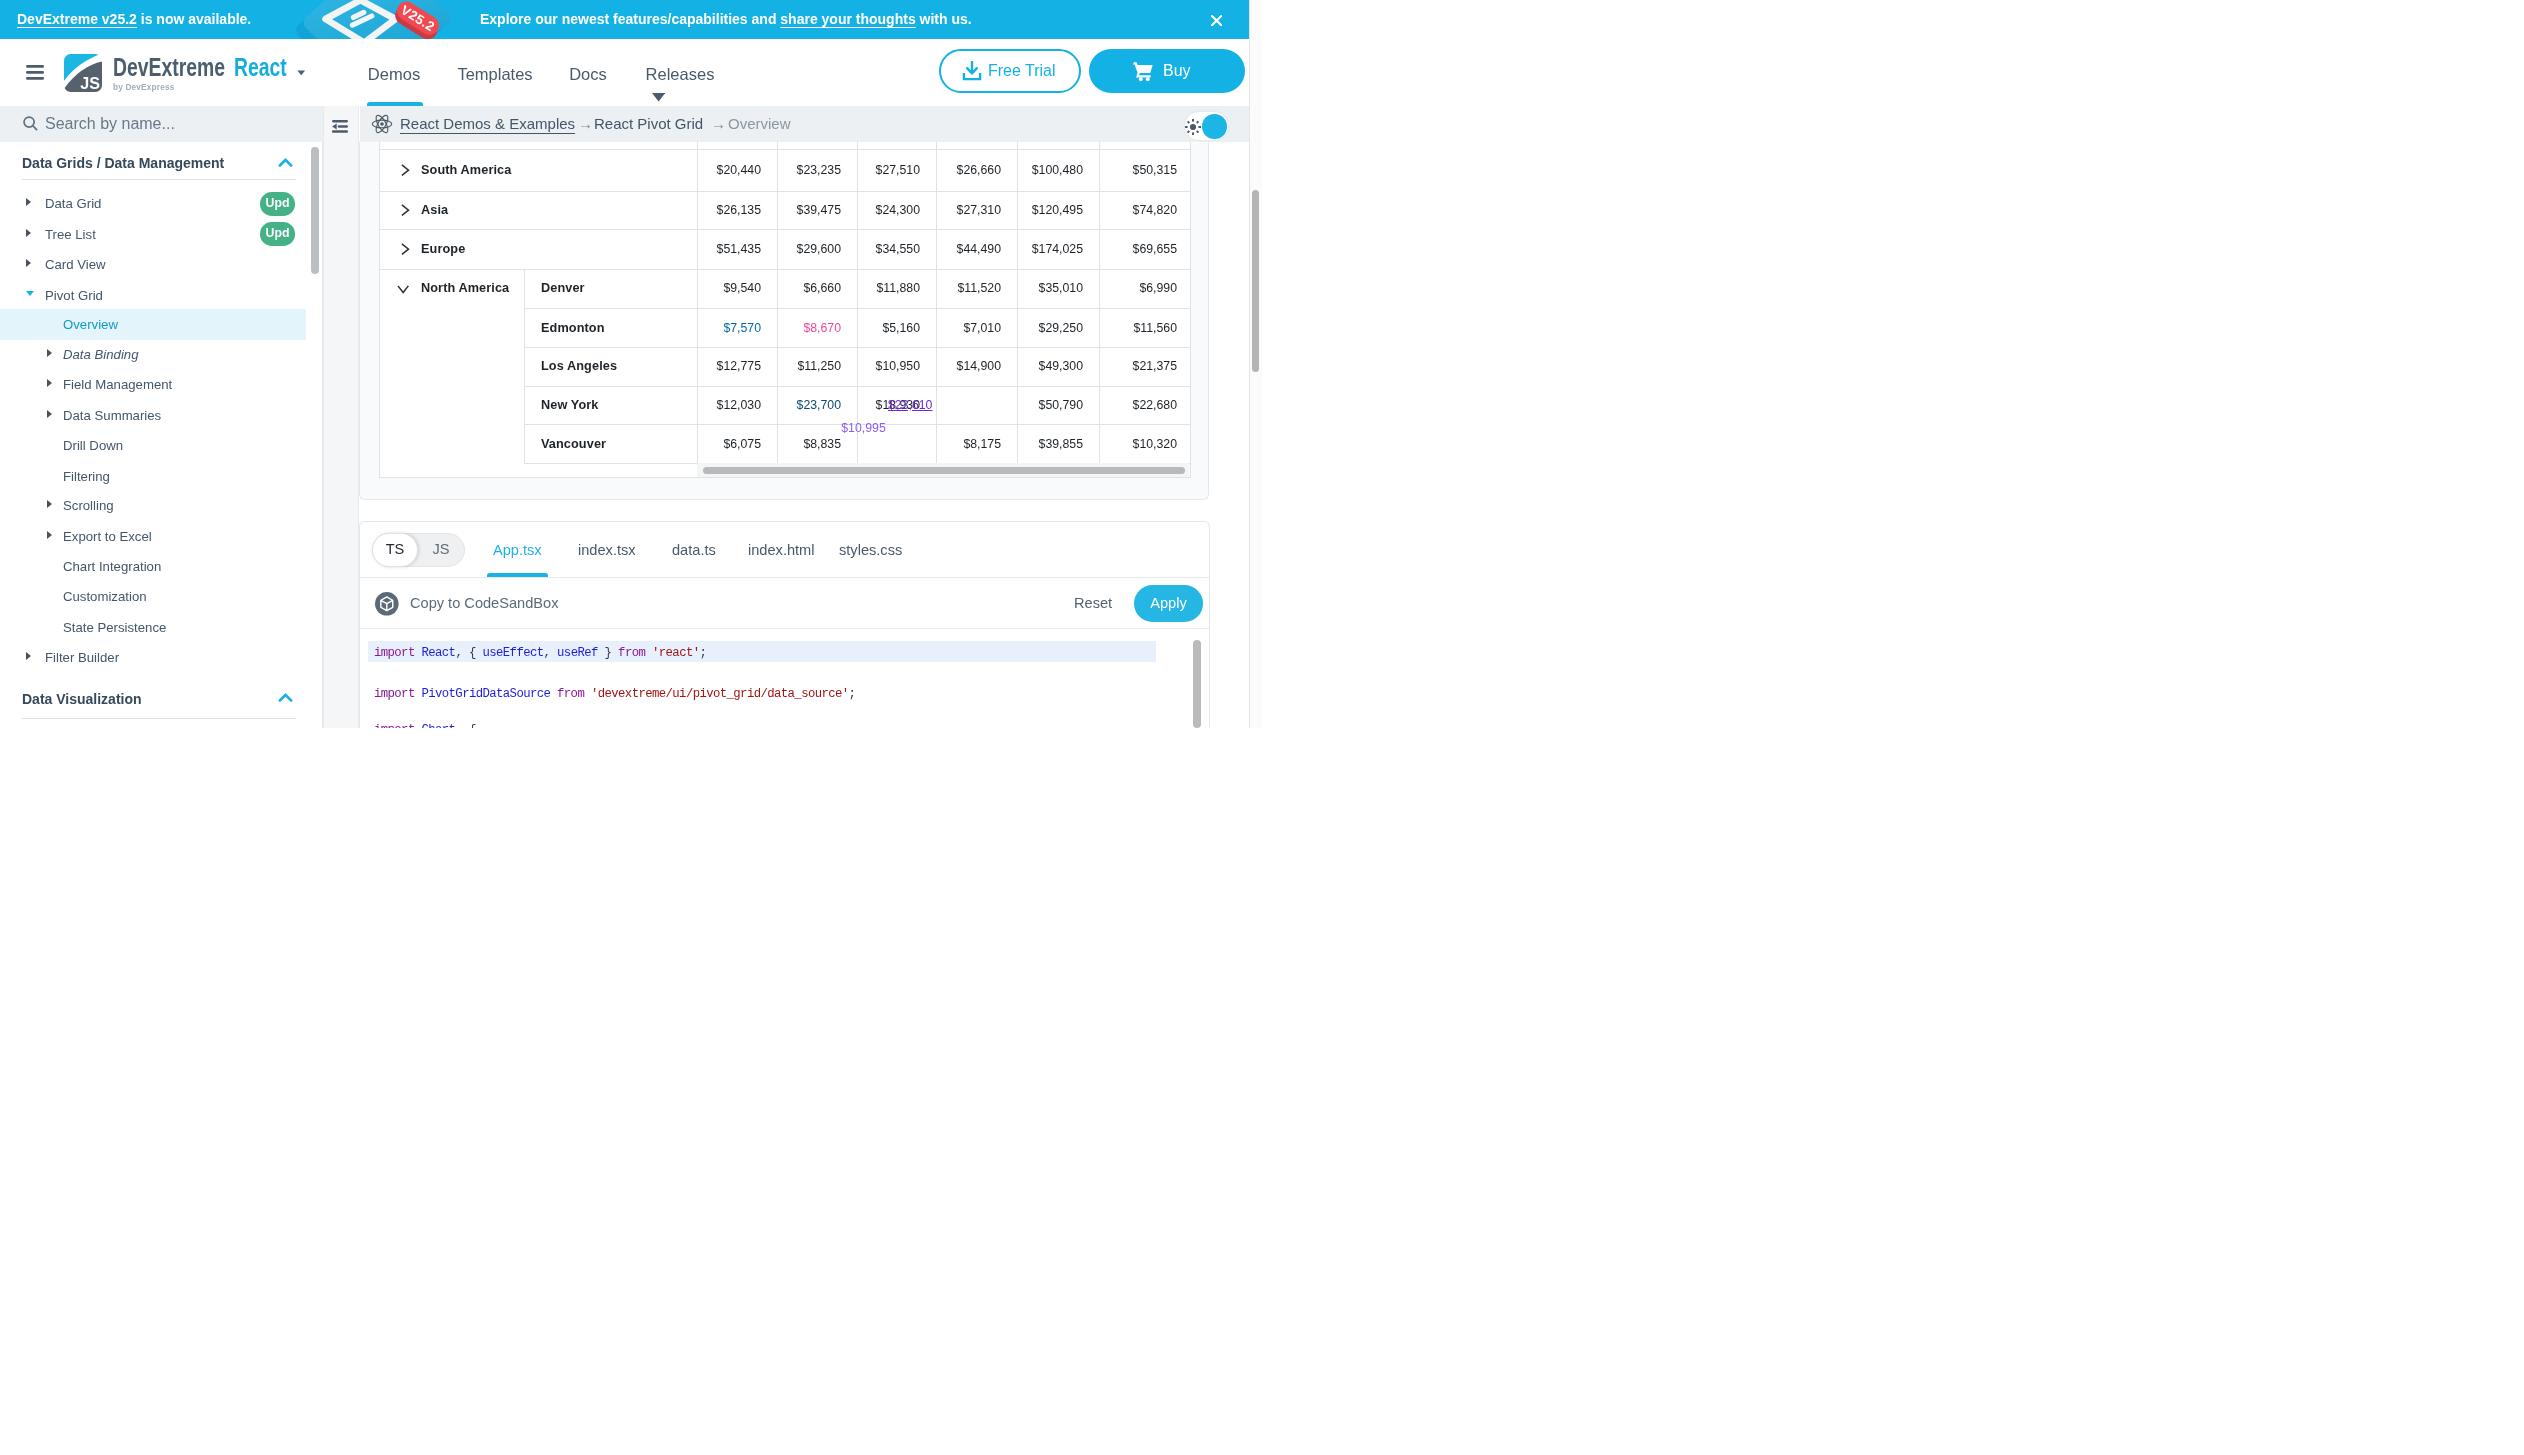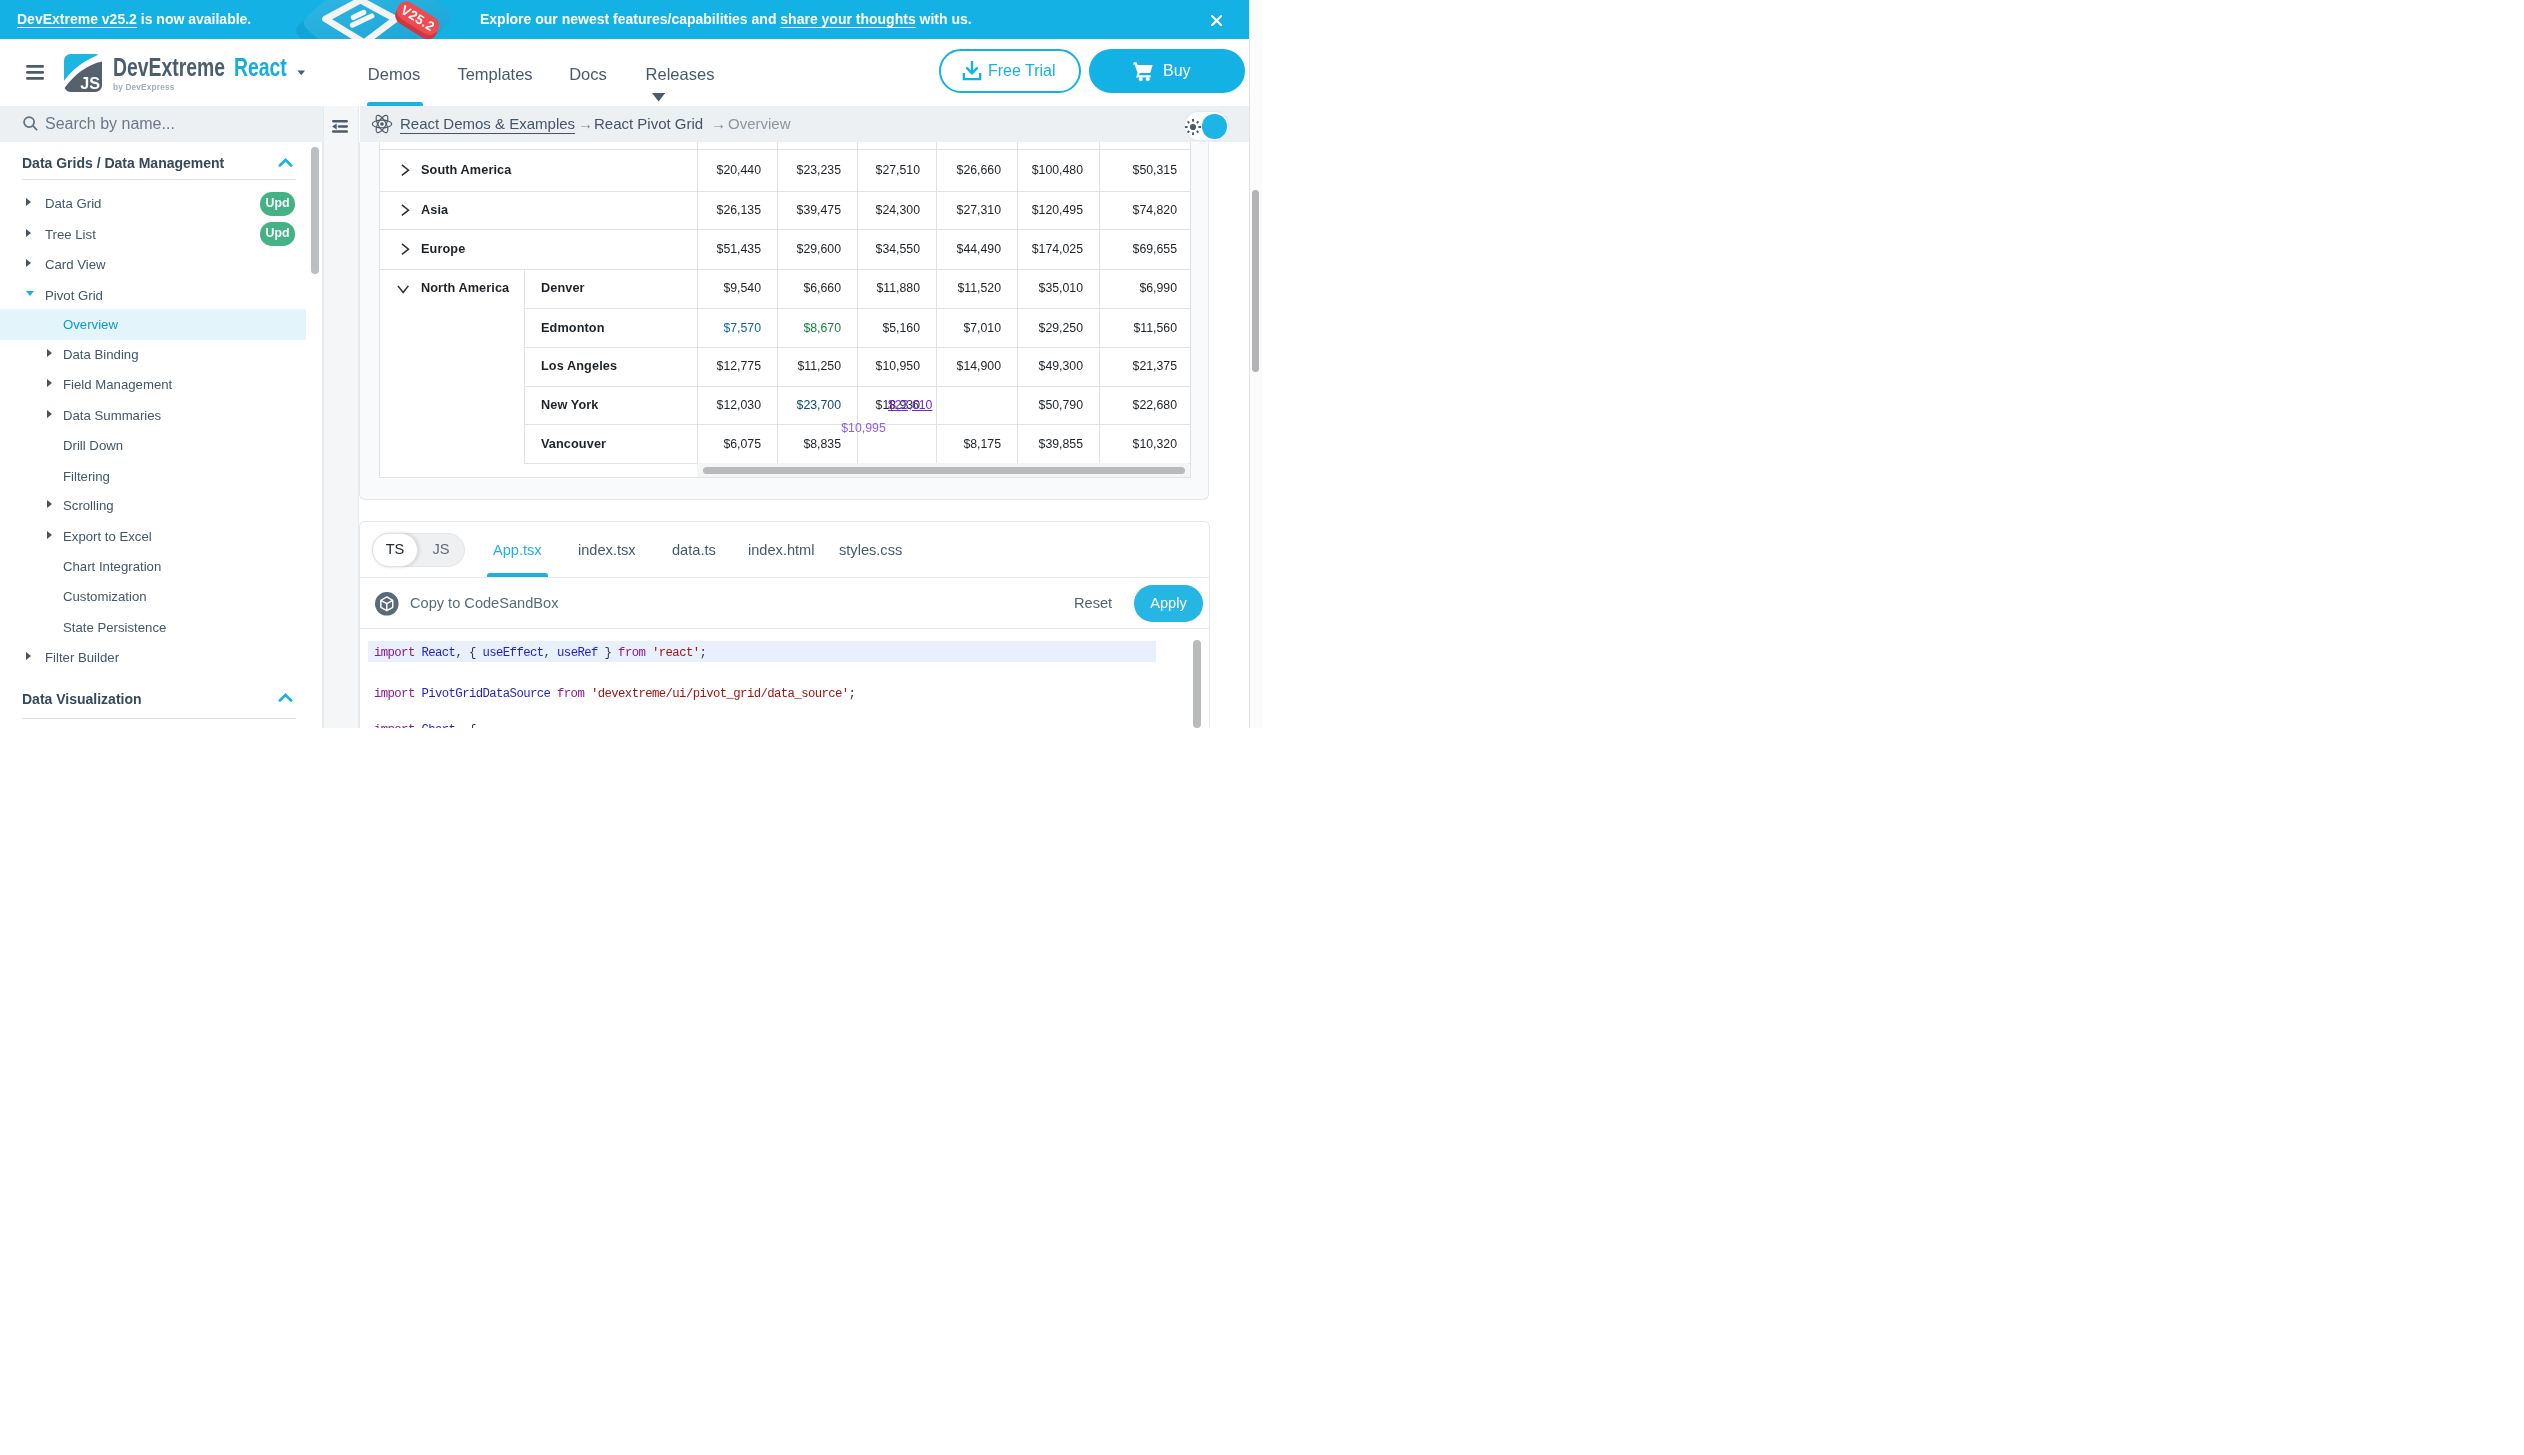--- a/index.html
+++ b/index.html
@@ -149,21 +149,21 @@
     <div class="abs" style="left:26.4px;top:87px;width:0;height:0;border-left:5.7px solid #47545f;border-top:4.5px solid transparent;border-bottom:4.5px solid transparent;"></div>
     <div class="abs" style="left:45px;top:92px;transform:translateY(-50%);font-size:13.2px;color:#44566a;">Tree List</div>
     <div class="abs" style="left:260px;top:80px;width:35px;height:23.6px;background:#45b286;border-radius:11.8px;text-align:center;line-height:23.6px;font-size:12.3px;font-weight:bold;color:#fff;">Upd</div>
     <div class="abs" style="left:26.4px;top:117px;width:0;height:0;border-left:5.7px solid #47545f;border-top:4.5px solid transparent;border-bottom:4.5px solid transparent;"></div>
     <div class="abs" style="left:45px;top:122px;transform:translateY(-50%);font-size:13.2px;color:#44566a;">Card View</div>
     <div class="abs" style="left:25.5px;top:149px;width:0;height:0;border-top:5.7px solid #1ab2e2;border-left:4.5px solid transparent;border-right:4.5px solid transparent;"></div>
     <div class="abs" style="left:45px;top:153px;transform:translateY(-50%);font-size:13.2px;color:#44566a;">Pivot Grid</div>
     <div class="abs" style="left:0;top:167px;width:306px;height:30.5px;background:#e4f4fb;"></div>
     <div class="abs" style="left:63px;top:182px;transform:translateY(-50%);font-size:13.2px;color:#0d9dc7;">Overview</div>
     <div class="abs" style="left:47px;top:207px;width:0;height:0;border-left:5.7px solid #47545f;border-top:4.5px solid transparent;border-bottom:4.5px solid transparent;"></div>
-    <div class="abs" style="left:63px;top:212px;transform:translateY(-50%);font-size:13.2px;color:#44566a;">Data Binding</div>
+    <div class="abs" style="left:63px;top:212px;transform:translateY(-50%);font-size:13.2px;color:#44566a;font-style:italic;">Data Binding</div>
     <div class="abs" style="left:47px;top:237px;width:0;height:0;border-left:5.7px solid #47545f;border-top:4.5px solid transparent;border-bottom:4.5px solid transparent;"></div>
     <div class="abs" style="left:63px;top:242px;transform:translateY(-50%);font-size:13.2px;color:#44566a;">Field Management</div>
     <div class="abs" style="left:47px;top:268px;width:0;height:0;border-left:5.7px solid #47545f;border-top:4.5px solid transparent;border-bottom:4.5px solid transparent;"></div>
     <div class="abs" style="left:63px;top:273px;transform:translateY(-50%);font-size:13.2px;color:#44566a;">Data Summaries</div>
     <div class="abs" style="left:63px;top:303px;transform:translateY(-50%);font-size:13.2px;color:#44566a;">Drill Down</div>
     <div class="abs" style="left:63px;top:334px;transform:translateY(-50%);font-size:13.2px;color:#44566a;">Filtering</div>
     <div class="abs" style="left:47px;top:358px;width:0;height:0;border-left:5.7px solid #47545f;border-top:4.5px solid transparent;border-bottom:4.5px solid transparent;"></div>
     <div class="abs" style="left:63px;top:363px;transform:translateY(-50%);font-size:13.2px;color:#44566a;">Scrolling</div>
     <div class="abs" style="left:47px;top:389px;width:0;height:0;border-left:5.7px solid #47545f;border-top:4.5px solid transparent;border-bottom:4.5px solid transparent;"></div>
     <div class="abs" style="left:63px;top:394px;transform:translateY(-50%);font-size:13.2px;color:#44566a;">Export to Excel</div>
@@ -239,21 +239,21 @@
 <div class="abs" style="left:888px;top:249px;width:113px;transform:translateY(-50%);text-align:right;font-size:12.3px;color:#1e2328;">$44,490</div>
 <div class="abs" style="left:970px;top:249px;width:113px;transform:translateY(-50%);text-align:right;font-size:12.3px;color:#1e2328;padding-left:37px;">$174,025</div>
 <div class="abs" style="left:1064px;top:249px;width:113px;transform:translateY(-50%);text-align:right;font-size:12.3px;color:#1e2328;">$69,655</div>
 <div class="abs" style="left:648px;top:288px;width:113px;transform:translateY(-50%);text-align:right;font-size:12.3px;color:#1e2328;">$9,540</div>
 <div class="abs" style="left:728px;top:288px;width:113px;transform:translateY(-50%);text-align:right;font-size:12.3px;color:#1e2328;">$6,660</div>
 <div class="abs" style="left:807px;top:288px;width:113px;transform:translateY(-50%);text-align:right;font-size:12.3px;color:#1e2328;">$11,880</div>
 <div class="abs" style="left:888px;top:288px;width:113px;transform:translateY(-50%);text-align:right;font-size:12.3px;color:#1e2328;">$11,520</div>
 <div class="abs" style="left:970px;top:288px;width:113px;transform:translateY(-50%);text-align:right;font-size:12.3px;color:#1e2328;">$35,010</div>
 <div class="abs" style="left:1064px;top:288px;width:113px;transform:translateY(-50%);text-align:right;font-size:12.3px;color:#1e2328;">$6,990</div>
 <div class="abs" style="left:648px;top:328px;width:113px;transform:translateY(-50%);text-align:right;font-size:12.3px;color:#0369a1;">$7,570</div>
-<div class="abs" style="left:728px;top:328px;width:113px;transform:translateY(-50%);text-align:right;font-size:12.3px;color:#15803d;">$8,670</div>
+<div class="abs" style="left:728px;top:328px;width:113px;transform:translateY(-50%);text-align:right;font-size:12.3px;color:#ec4899;">$8,670</div>
 <div class="abs" style="left:807px;top:328px;width:113px;transform:translateY(-50%);text-align:right;font-size:12.3px;color:#1e2328;">$5,160</div>
 <div class="abs" style="left:888px;top:328px;width:113px;transform:translateY(-50%);text-align:right;font-size:12.3px;color:#1e2328;">$7,010</div>
 <div class="abs" style="left:970px;top:328px;width:113px;transform:translateY(-50%);text-align:right;font-size:12.3px;color:#1e2328;">$29,250</div>
 <div class="abs" style="left:1064px;top:328px;width:113px;transform:translateY(-50%);text-align:right;font-size:12.3px;color:#1e2328;">$11,560</div>
 <div class="abs" style="left:648px;top:366px;width:113px;transform:translateY(-50%);text-align:right;font-size:12.3px;color:#1e2328;">$12,775</div>
 <div class="abs" style="left:728px;top:366px;width:113px;transform:translateY(-50%);text-align:right;font-size:12.3px;color:#1e2328;">$11,250</div>
 <div class="abs" style="left:807px;top:366px;width:113px;transform:translateY(-50%);text-align:right;font-size:12.3px;color:#1e2328;">$10,950</div>
 <div class="abs" style="left:888px;top:366px;width:113px;transform:translateY(-50%);text-align:right;font-size:12.3px;color:#1e2328;">$14,900</div>
 <div class="abs" style="left:970px;top:366px;width:113px;transform:translateY(-50%);text-align:right;font-size:12.3px;color:#1e2328;">$49,300</div>
 <div class="abs" style="left:1064px;top:366px;width:113px;transform:translateY(-50%);text-align:right;font-size:12.3px;color:#1e2328;">$21,375</div>

